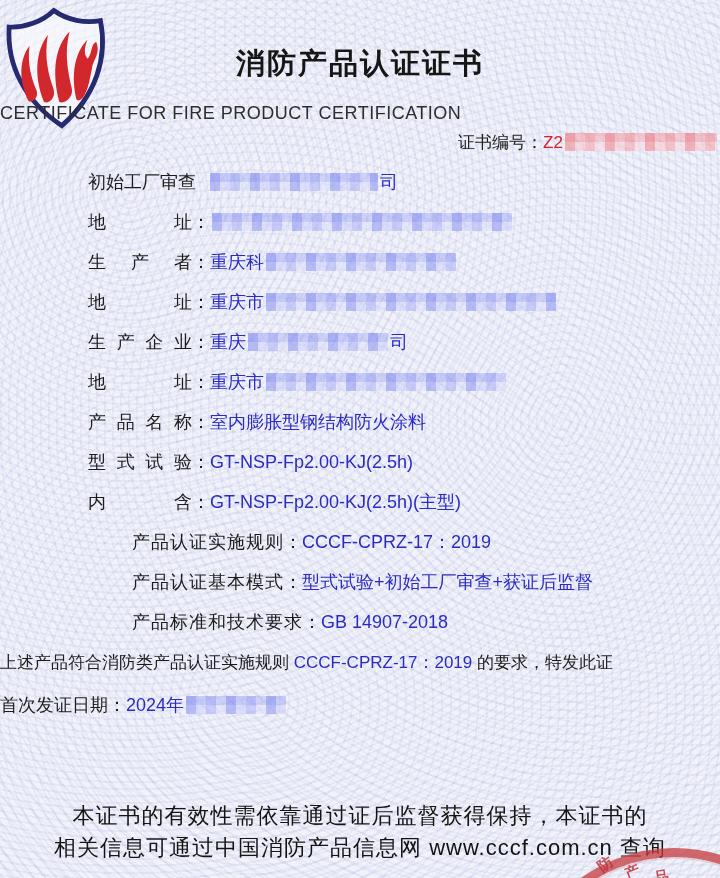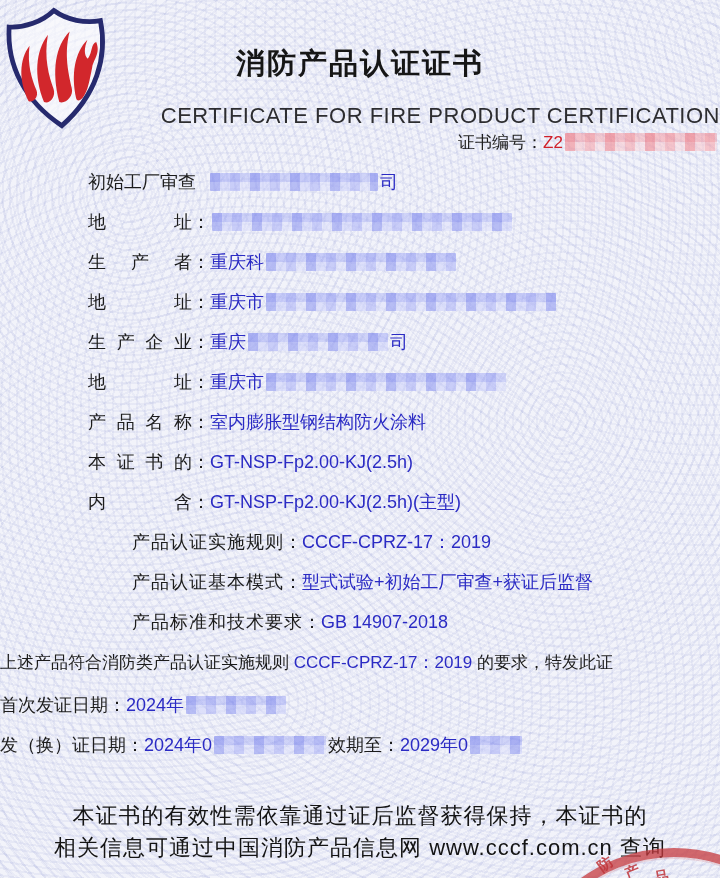--- a/index.html
+++ b/index.html
@@ -15,22 +15,22 @@
       repeating-radial-gradient(circle at 78% 48%, rgba(130,140,205,0.09) 0 2px, rgba(255,255,255,0) 2px 8px),
       repeating-radial-gradient(circle at 35% 80%, rgba(130,140,205,0.09) 0 2px, rgba(255,255,255,0) 2px 9px),
       repeating-radial-gradient(circle at 98% 5%, rgba(130,140,205,0.08) 0 2px, rgba(255,255,255,0) 2px 10px);
   }
   .abs{position:absolute;}
   .title{
     top:44px;left:0;right:0;text-align:center;
     font-size:29px;font-weight:bold;letter-spacing:2px;color:#161616;
   }
   .subtitle{
-    top:103px;left:0;right:0;text-align:right;
-    font-size:22px;letter-spacing:0.5px;color:#2d2d30;
+    top:103px;left:0;right:0;text-align:left;
+    font-size:18px;letter-spacing:0.5px;color:#2d2d30;
   }
   .certno{top:131px;left:458px;font-size:17px;white-space:nowrap;}
   .row{left:88px;height:24px;font-size:18px;white-space:nowrap;line-height:22px;}
   .lbl{
     display:inline-block;width:104px;
     text-align:justify;text-align-last:justify;
     vertical-align:bottom;color:#1c1c1c;
   }
   .lbl.long{width:auto;min-width:104px;letter-spacing:1px;margin-left:44px;}
   .colon{color:#1c1c1c;}
@@ -104,21 +104,21 @@
 
   <div class="abs row" style="top:371px">
     <span class="lbl">地址</span><span class="colon">：</span><span class="blue">重庆市</span><span class="blur" style="width:240px"></span>
   </div>
 
   <div class="abs row" style="top:411px">
     <span class="lbl">产品名称</span><span class="colon">：</span><span class="blue">室内膨胀型钢结构防火涂料</span>
   </div>
 
   <div class="abs row" style="top:451px">
-    <span class="lbl">本证书的</span><span class="colon">：</span><span class="blue">GT-NSP-Fp2.00-KJ(2.5h)</span>
+    <span class="lbl">型式试验</span><span class="colon">：</span><span class="blue">GT-NSP-Fp2.00-KJ(2.5h)</span>
   </div>
 
   <div class="abs row" style="top:491px">
     <span class="lbl">内含</span><span class="colon">：</span><span class="blue">GT-NSP-Fp2.00-KJ(2.5h)(主型)</span>
   </div>
 
   <div class="abs row" style="top:531px">
     <span class="lbl long">产品认证实施规则</span><span class="colon">：</span><span class="blue">CCCF-CPRZ-17：2019</span>
   </div>
 
@@ -131,23 +131,20 @@
   </div>
 
   <div class="abs centerline statement" style="top:651px">
     <span>上述产品符合消防类产品认证实施规则 </span><span class="blue">CCCF-CPRZ-17：2019</span><span> 的要求，特发此证</span>
   </div>
 
   <div class="abs centerline" style="top:693px">
     <span>首次发证日期：</span><span class="blue">2024年</span><span class="blur" style="width:100px"></span>
   </div>
 
-  <div class="abs centerline" style="top:733px">
-    <span>发（换）证日期：</span><span class="blue">2024年0</span><span class="blur" style="width:112px"></span><span>效期至：</span><span class="blue">2029年0</span><span class="blur" style="width:52px"></span>
-  </div>
 
 
   <div class="abs footerline" style="top:801px">本证书的有效性需依靠通过证后监督获得保持，本证书的</div>
   <div class="abs footerline" style="top:833px">相关信息可通过中国消防产品信息网 www.cccf.com.cn 查询</div>
 
   <div class="abs stamp-ring"></div>
   <span class="abs stamp-char" style="left:598px;top:855px;transform:rotate(-35deg)">防</span>
   <span class="abs stamp-char" style="left:625px;top:863px;transform:rotate(-22deg)">产</span>
   <span class="abs stamp-char" style="left:654px;top:868px;transform:rotate(-10deg)">品</span>
 

